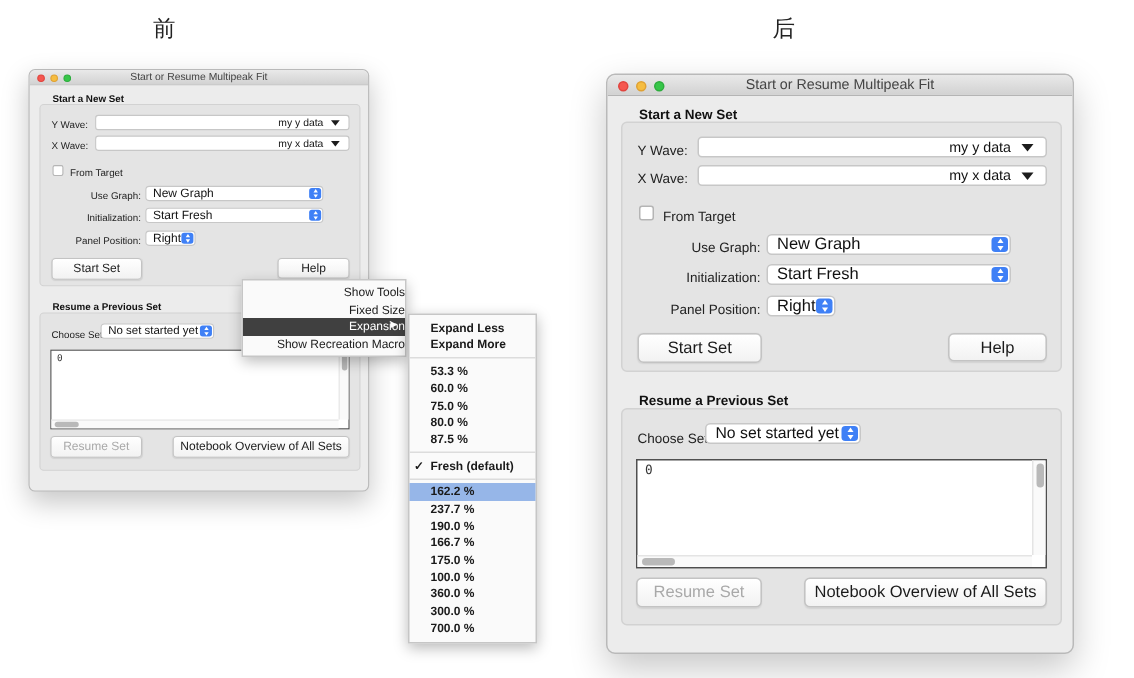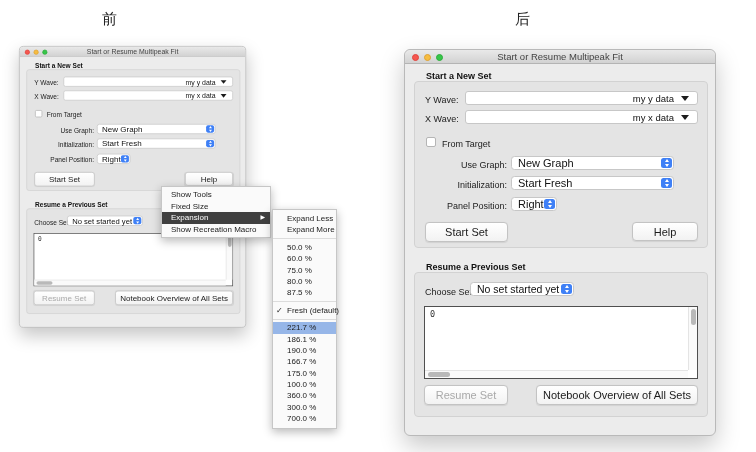--- a/index.html
+++ b/index.html
@@ -65,25 +65,25 @@
   .vscroll { position:absolute; top:0; right:0; bottom:8px; width:9px; background:#fafafa; border-left:1px solid #e4e4e4; }
   .vthumb  { position:absolute; top:2px; left:1.5px; width:5px; height:16px; background:#b9b9b9; border-radius:3px; }
   .hscroll { position:absolute; left:0; right:9px; bottom:0; height:8px; background:#fafafa; border-top:1px solid #e4e4e4; }
   .hthumb  { position:absolute; left:3px; top:1px; height:5px; width:22px; background:#b9b9b9; border-radius:3px; }
 
   
   .menu { position:absolute; background:#fafafa; border:1px solid #c6c6c6;
           box-shadow:0 3px 9px rgba(0,0,0,0.28); padding:2px 0; z-index:20; }
   #context-menu { left:161px; top:186px; width:110px; }
   .cmenu-item { position:relative; height:11.5px; line-height:11.5px; font-size:8px;
-                padding-left:9px; color:#1a1a1a; white-space:nowrap; }
+                padding-left:9px; color:#1a1a1a; white-space:nowrap;text-align:right; }
   .cmenu-item.selected { background:#404040; color:#fff; }
   .cmenu-arrow { position:absolute; right:5px; top:0; font-size:6px; line-height:11.5px; }
 
-  #submenu { left:272px; top:209px; width:65px; padding:3px 0; z-index:21; }
+  #submenu { left:272px; top:209px; width:86px; padding:3px 0; z-index:21;font-weight:bold; }
   .smenu-item { position:relative; height:11.4px; line-height:11.4px; font-size:8px;
                 padding-left:14px; color:#1a1a1a; white-space:nowrap; }
   .smenu-item.highlighted { background:#96b6e8; }
   .smenu-check { position:absolute; left:3px; top:0; font-size:8px; line-height:11.4px; }
   .smenu-sep { height:1px; background:#dcdcdc; margin:2.5px 0; }
 </style>
 </head>
 <body>
 
 <div id="canvas">
@@ -268,33 +268,33 @@
       <span>Expansion</span>
       <span class="cmenu-arrow">▶</span>
     </div>
     <div class="cmenu-item">Show Recreation Macro</div>
   </div>
 
   <div class="menu" id="submenu">
     <div class="smenu-item">Expand Less</div>
     <div class="smenu-item">Expand More</div>
     <div class="smenu-sep"></div>
-    <div class="smenu-item">50.0 %</div>
+    <div class="smenu-item">53.3 %</div>
     <div class="smenu-item">60.0 %</div>
     <div class="smenu-item">75.0 %</div>
     <div class="smenu-item">80.0 %</div>
     <div class="smenu-item">87.5 %</div>
     <div class="smenu-sep"></div>
     <div class="smenu-item">
       <span class="smenu-check">✓</span>
       <span>Fresh (default)</span>
     </div>
     <div class="smenu-sep"></div>
-    <div class="smenu-item highlighted">221.7 %</div>
-    <div class="smenu-item">186.1 %</div>
+    <div class="smenu-item highlighted">162.2 %</div>
+    <div class="smenu-item">237.7 %</div>
     <div class="smenu-item">190.0 %</div>
     <div class="smenu-item">166.7 %</div>
     <div class="smenu-item">175.0 %</div>
     <div class="smenu-item">100.0 %</div>
     <div class="smenu-item">360.0 %</div>
     <div class="smenu-item">300.0 %</div>
     <div class="smenu-item">700.0 %</div>
   </div>
 </div>
 

